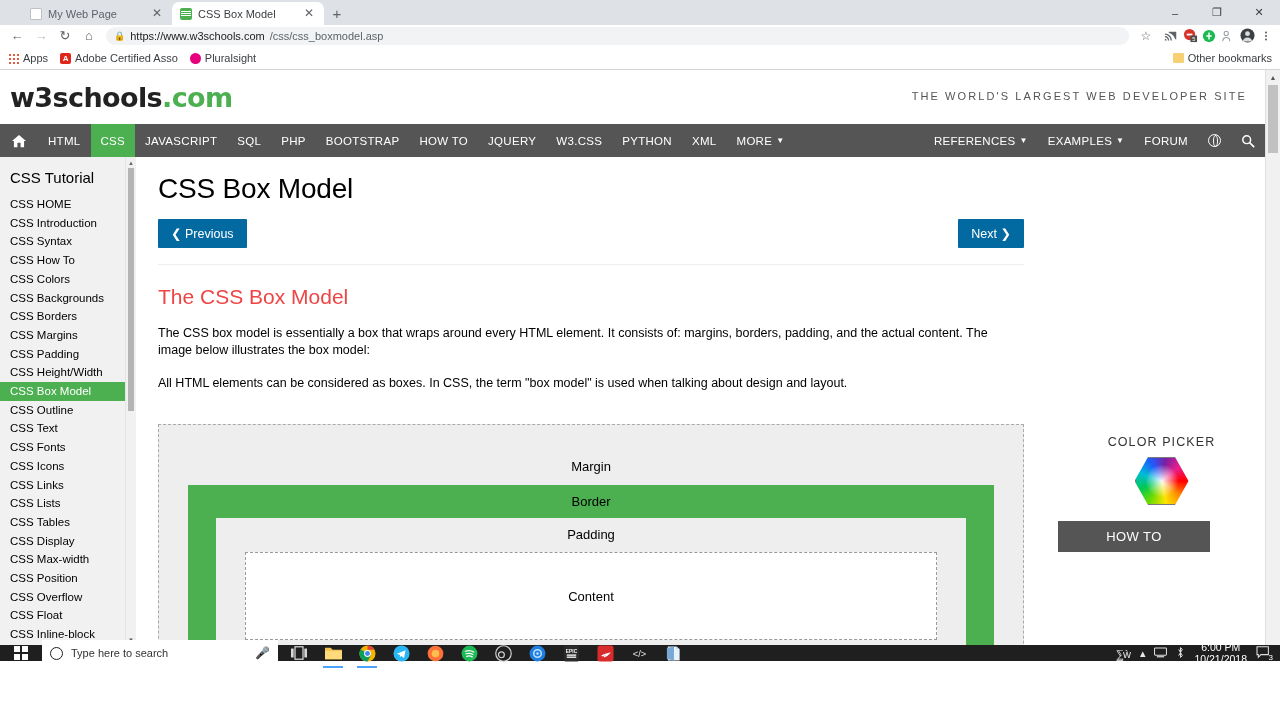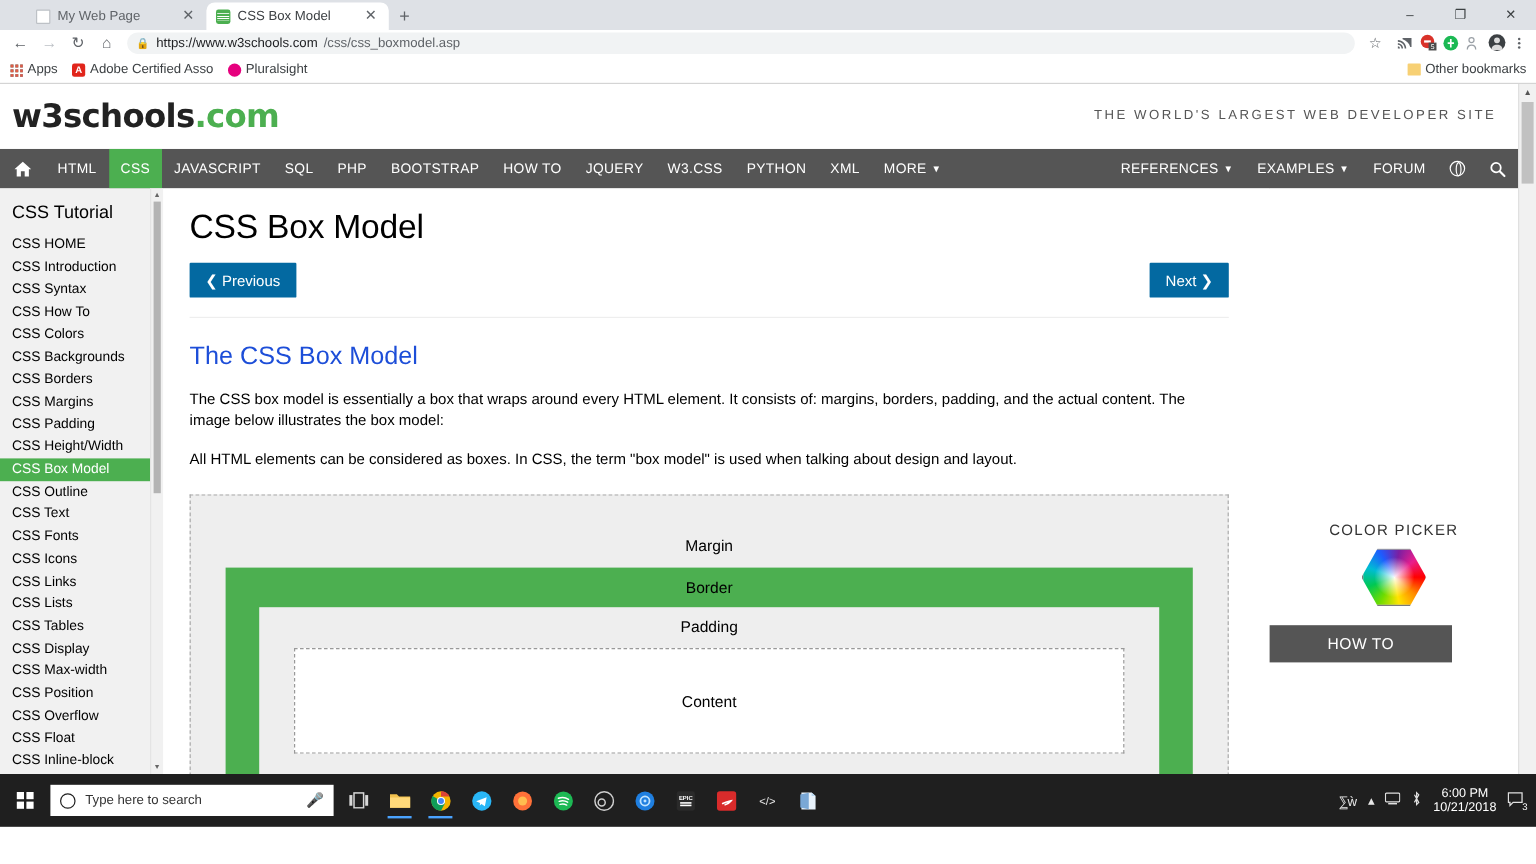--- a/index.html
+++ b/index.html
@@ -212,31 +212,31 @@
     width: 866px; padding: 8px 0 10px 0;
   }
   .btn {
     background: #0369a1; color: #fff; font-size: 12.5px;
     padding: 7px 13px; border: none; border-radius: 1px;
     display: inline-flex; align-items: center; gap: 5px; cursor: pointer;
   }
   .hr { height: 1px; background: #eeeeee; width: 866px; margin-top: 6px; }
 
   h2.sub {
-    font-size: 21px; font-weight: normal; color: #1d4ed8;
+    font-size: 21px; font-weight: normal; color: #ef4444;
     padding: 20px 0 8px 0;
   }
   p.body {
     font-size: 12.5px; color: #000; line-height: 17px;
     padding: 8px 0; width: 830px;
   }
 
   
   .bm-fig {
-    margin-top: 12px; width: 866px; height: 270px;
+    margin-top: 24px; width: 866px; height: 270px;
     background: #eeeeee; border: 1px dashed #aaa;
     padding: 25px 29px; position: relative;
   }
   .bm-label {
     text-align: center; font-size: 13px; color: #000;
     padding-top: 9px; padding-bottom: 4px;
   }
   .bm-border {
     background: #4caf50; padding: 0 28px 24px 28px; margin-top: 7px;
   }
@@ -271,21 +271,21 @@
   }
   .howto {
     position: absolute; top: 364px; left: 0; width: 152px; height: 31px;
     background: #555; color: #fff; display: flex;
     align-items: center; justify-content: center;
     font-size: 13px; letter-spacing: 0.4px;
   }
 
   
   .taskbar {
-    height: 44px; background: #1f1f1f; display: flex; align-items: center;
+    height: 16px; background: #1f1f1f; display: flex; align-items: center;
     color: #fff; position: relative;
   }
   .tb-start {
     width: 42px; height: 30px; display: flex; align-items: center;
     justify-content: center;
   }
   .win-logo {
     width: 14px; height: 14px;
     display: grid; grid-template-columns: 1fr 1fr; grid-template-rows: 1fr 1fr;
     gap: 1.6px;

